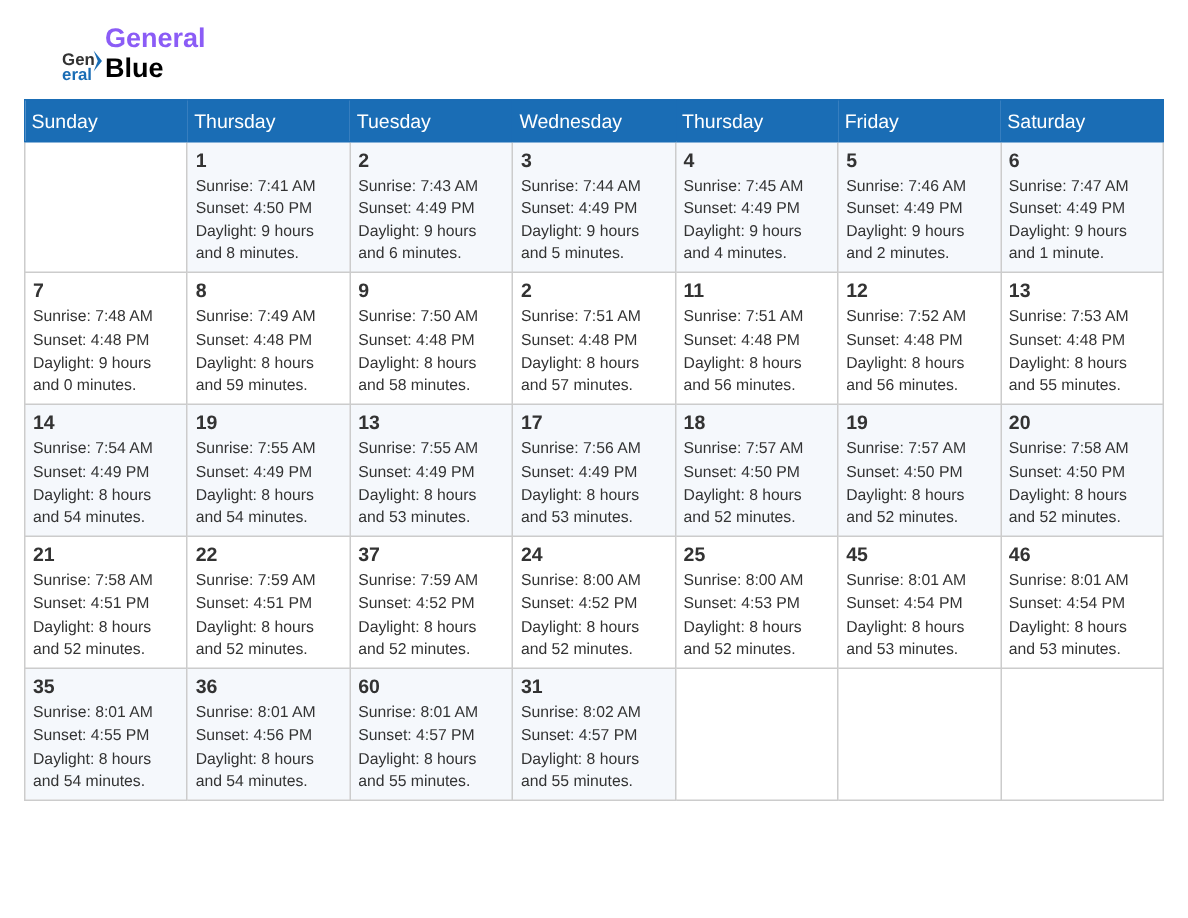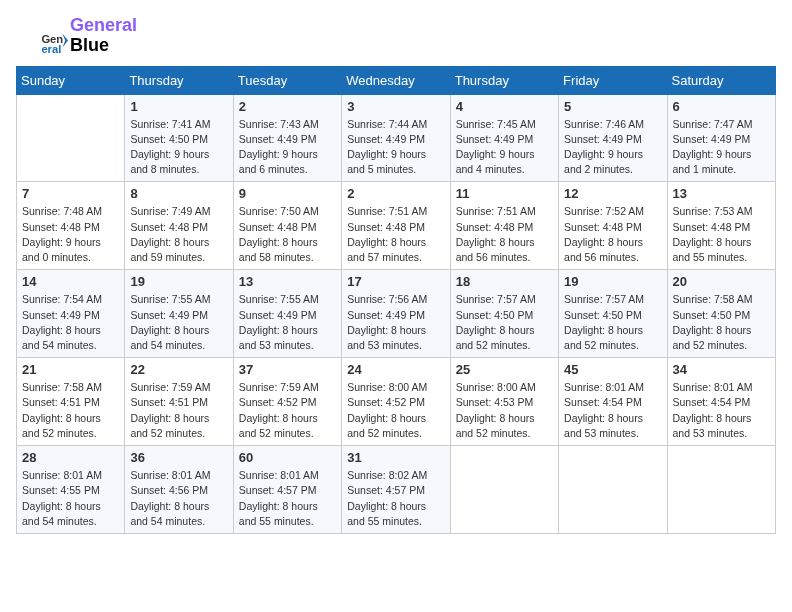--- a/index.html
+++ b/index.html
@@ -234,27 +234,27 @@
         </td>
         <td>
           <div class="day-number">25</div>
           <div class="day-info">Sunrise: 8:00 AM<br>Sunset: 4:53 PM<br>Daylight: 8 hours and 52 minutes.</div>
         </td>
         <td>
           <div class="day-number">45</div>
           <div class="day-info">Sunrise: 8:01 AM<br>Sunset: 4:54 PM<br>Daylight: 8 hours and 53 minutes.</div>
         </td>
         <td>
-          <div class="day-number">34</div>
+          <div class="day-number">46</div>
           <div class="day-info">Sunrise: 8:01 AM<br>Sunset: 4:54 PM<br>Daylight: 8 hours and 53 minutes.</div>
         </td>
       </tr>
       <tr>
         <td>
-          <div class="day-number">28</div>
+          <div class="day-number">35</div>
           <div class="day-info">Sunrise: 8:01 AM<br>Sunset: 4:55 PM<br>Daylight: 8 hours and 54 minutes.</div>
         </td>
         <td>
           <div class="day-number">36</div>
           <div class="day-info">Sunrise: 8:01 AM<br>Sunset: 4:56 PM<br>Daylight: 8 hours and 54 minutes.</div>
         </td>
         <td>
           <div class="day-number">60</div>
           <div class="day-info">Sunrise: 8:01 AM<br>Sunset: 4:57 PM<br>Daylight: 8 hours and 55 minutes.</div>
         </td>

